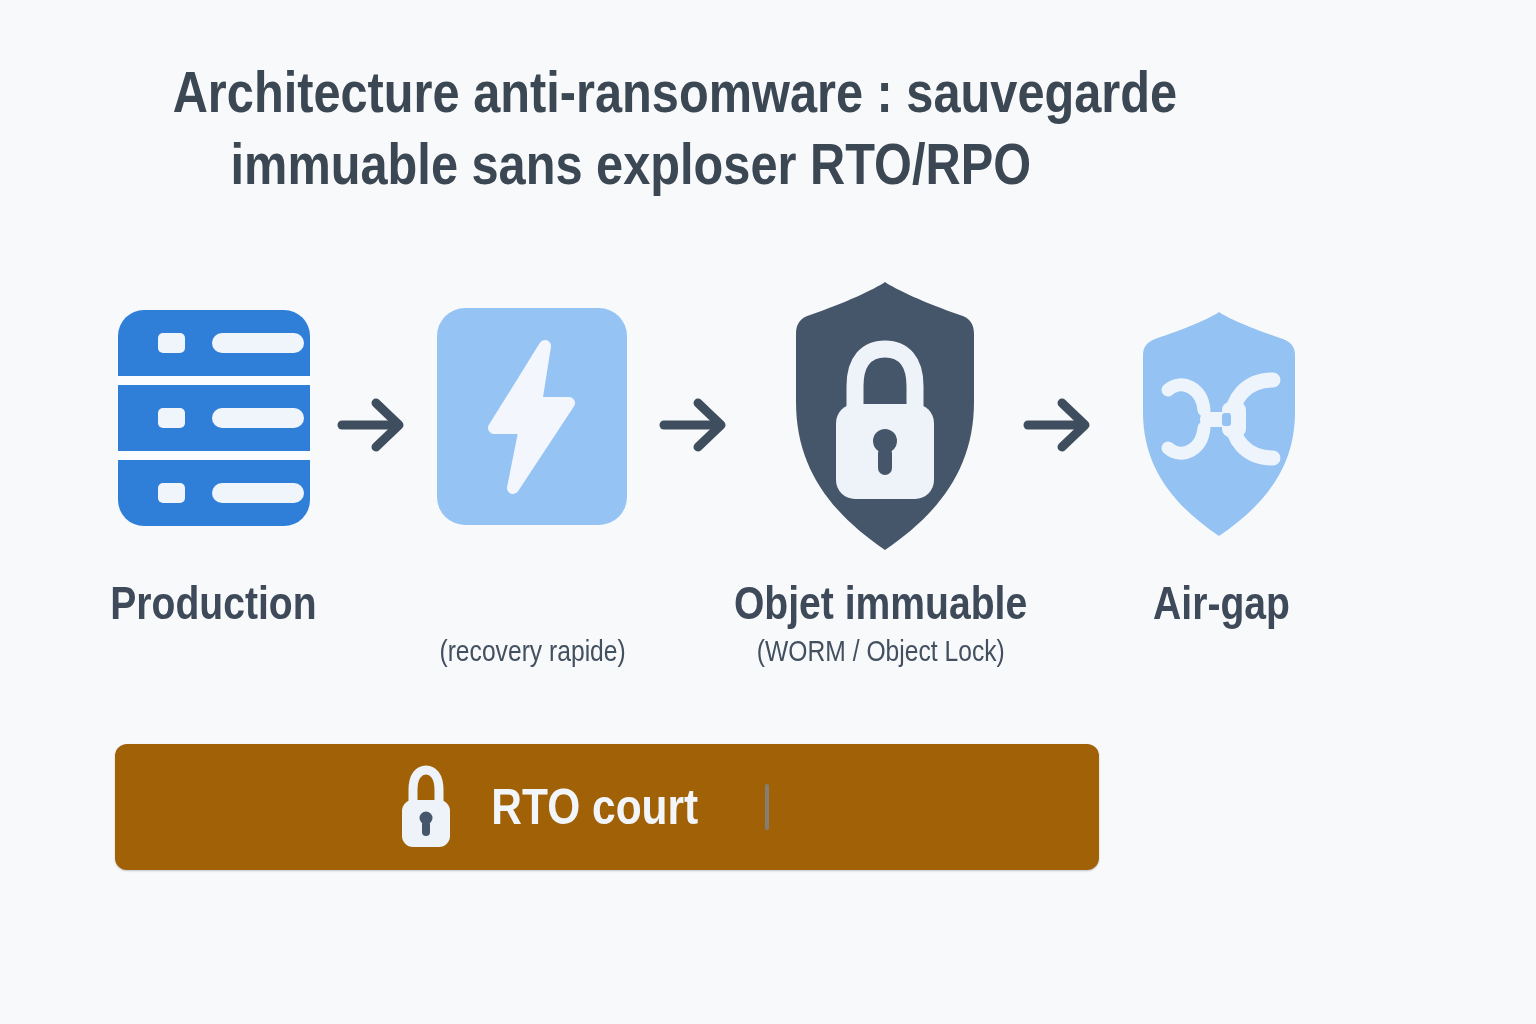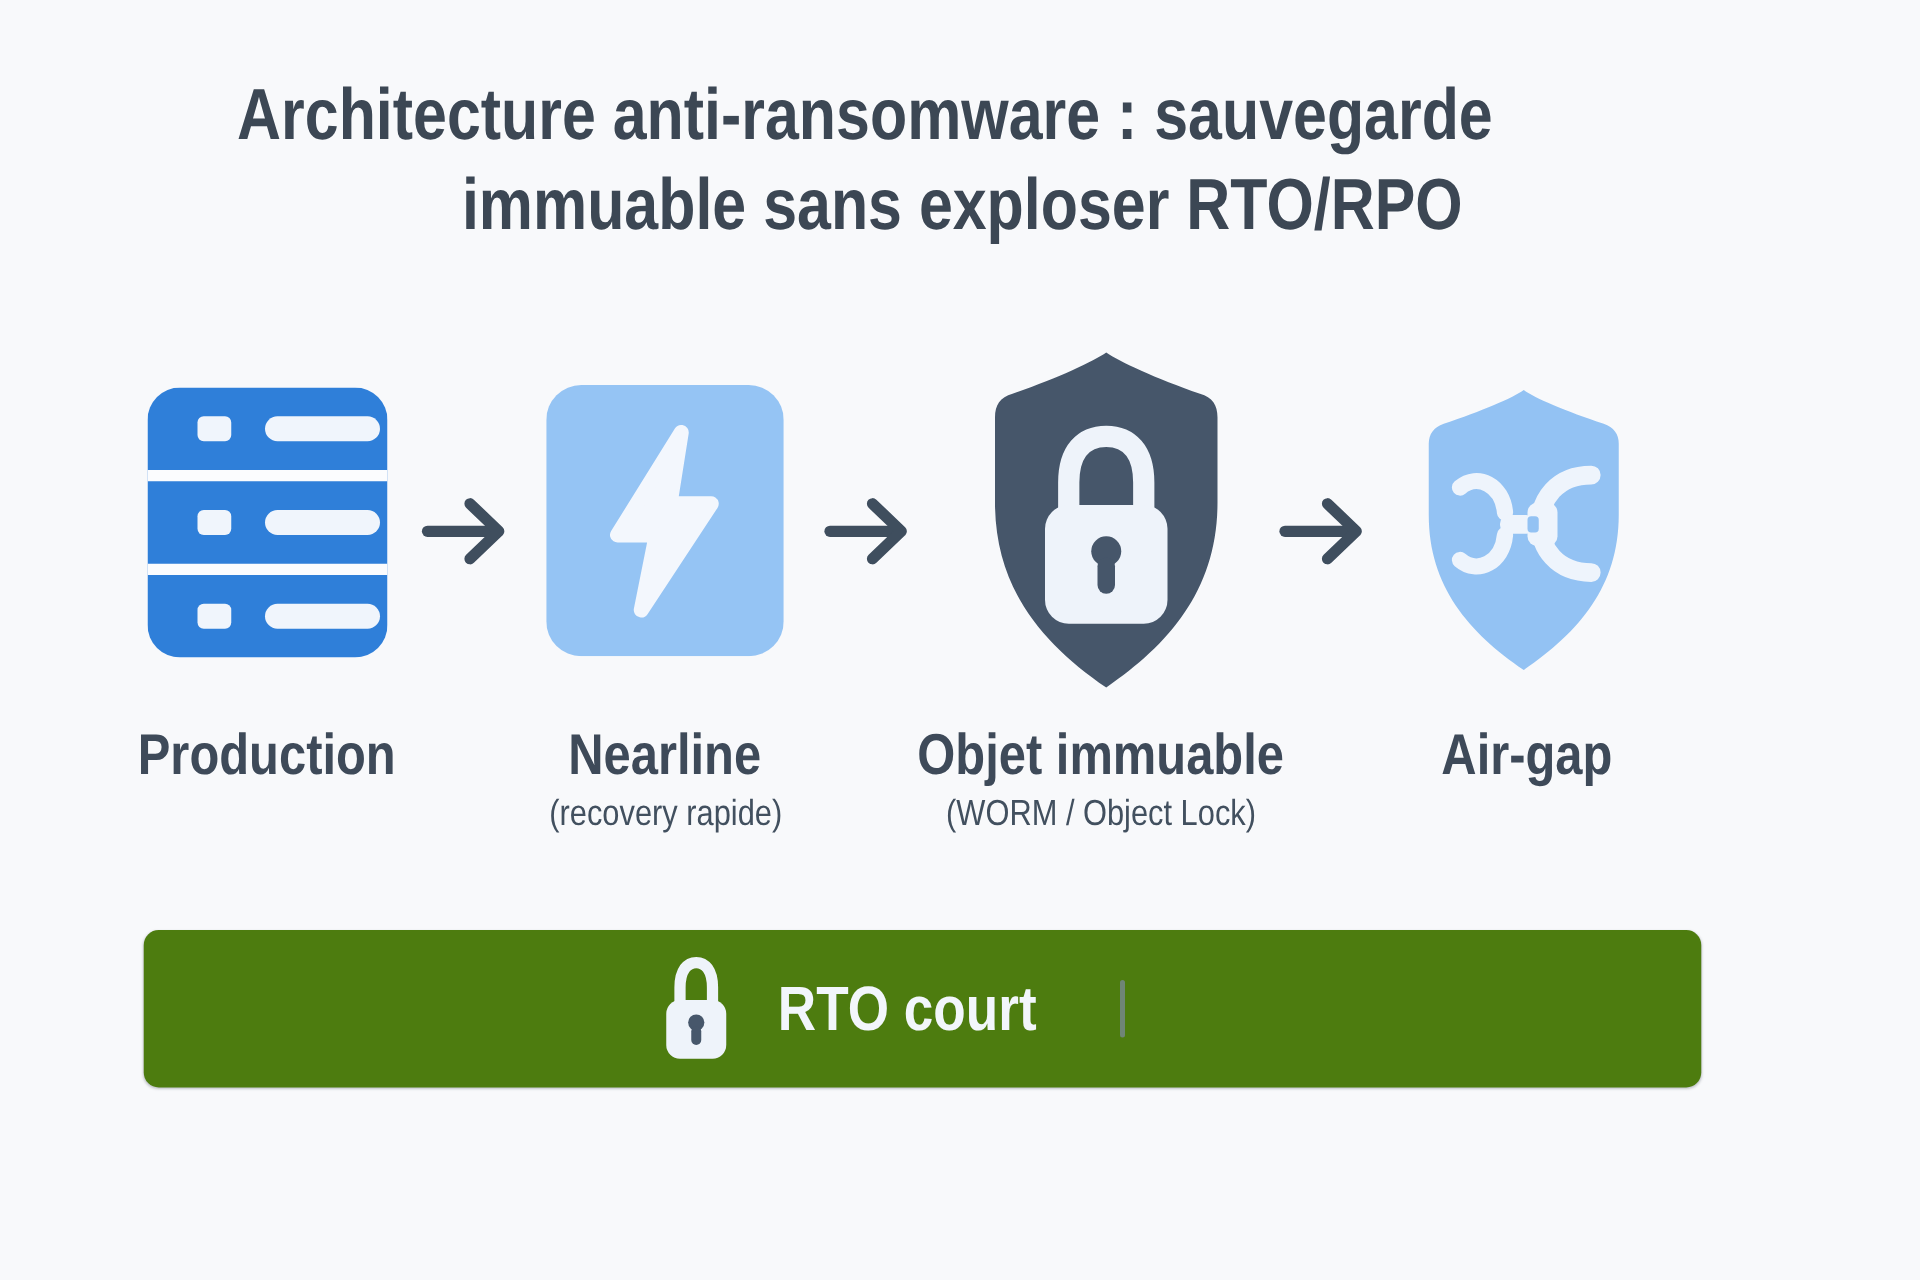--- a/index.html
+++ b/index.html
@@ -10,37 +10,37 @@
     overflow:hidden;
     position:relative;
   }
   .canvas{position:absolute;inset:0;}
 
   
   .title-block{
     position:absolute;left:60px;top:56px;width:1230px;
     text-align:center;color:#3c4754;font-weight:700;
   }
-  .title-line{display:block;font-size:58px;line-height:72px;white-space:nowrap;text-align:right;}
+  .title-line{display:block;font-size:58px;line-height:72px;white-space:nowrap;}
   .title-line .sq{display:inline-block;transform:scaleX(0.84);transform-origin:center;}
   .title-line2 .sq{transform:scaleX(0.84) translateX(-52px);}
 
   
   .icon-abs{position:absolute;}
 
   
   .label-wrap{position:absolute;width:640px;margin-left:-320px;text-align:center;}
   .label-main{font-size:46px;font-weight:700;color:#3e4a59;line-height:1.1;white-space:nowrap;}
   .label-sub{font-size:29px;font-weight:400;color:#42505f;line-height:1.1;white-space:nowrap;}
   .sq{display:inline-block;transform:scaleX(0.85);transform-origin:center;}
 
   
   .banner{
-    position:absolute;left:115px;top:744px;width:1246px;height:126px;
-    background:#4d7c0f;border-radius:12px;
+    position:absolute;left:115px;top:744px;width:984px;height:126px;
+    background:#a16207;border-radius:12px;
     display:flex;align-items:center;justify-content:center;
     box-shadow:0 1px 2px rgba(30,40,55,0.25);
   }
   .banner-item{display:flex;align-items:center;}
   .banner-text{
     font-size:50px;font-weight:700;color:#f2f6fb;white-space:nowrap;margin-left:18px;
   }
   .banner-divider{
     width:4px;height:46px;background:#7b8899;border-radius:2px;
     margin:0 48px;opacity:0.75;
@@ -119,23 +119,20 @@
       <rect x="76" y="106" width="28" height="15" rx="7"></rect>
       <rect x="98" y="96" width="24" height="35" rx="8"></rect>
     </g>
     <rect x="98" y="107" width="9" height="13" rx="3" fill="#93c2f3"></rect>
   </svg>
 
   <div class="label-wrap" style="left:213px;top:578px;">
     <div class="label-main"><span class="sq">Production</span></div>
   </div>
 
-  <div class="label-wrap" style="left:532px;top:578px;">
-    <div class="label-main"><span class="sq">Nearline</span></div>
-  </div>
   <div class="label-wrap" style="left:533px;top:636px;">
     <div class="label-sub"><span class="sq">(recovery rapide)</span></div>
   </div>
 
   <div class="label-wrap" style="left:881px;top:636px;">
     <div class="label-sub"><span class="sq">(WORM / Object Lock)</span></div>
   </div>
   <div class="label-wrap" style="left:881px;top:578px;">
     <div class="label-main"><span class="sq">Objet immuable</span></div>
   </div>

